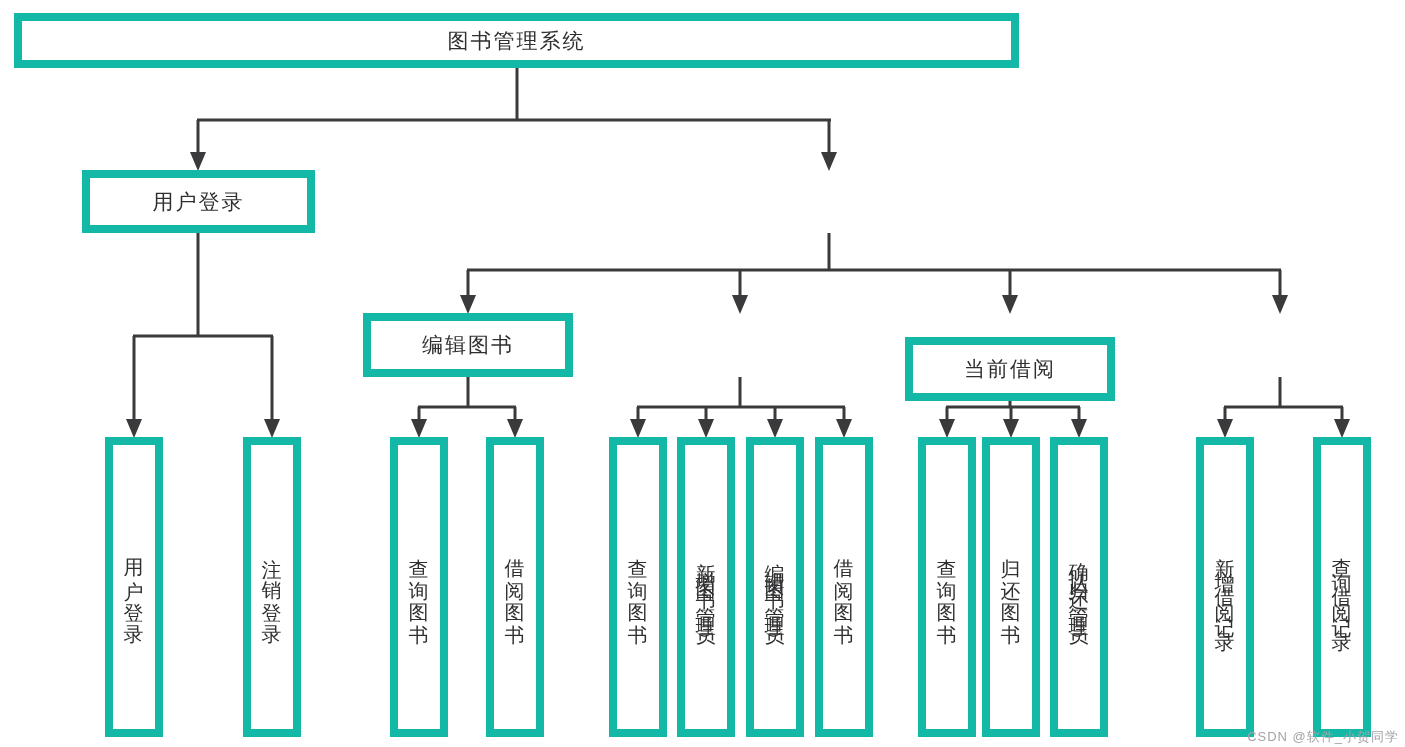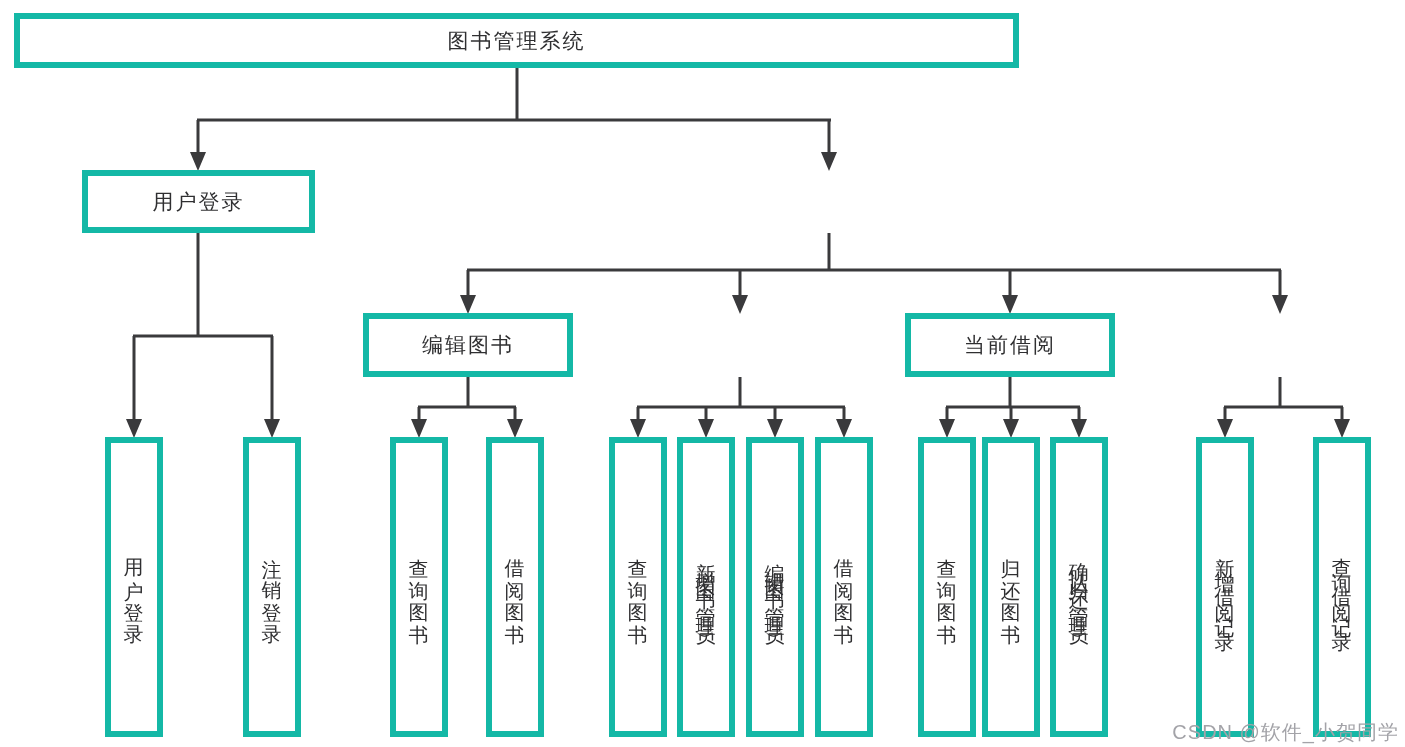--- a/index.html
+++ b/index.html
@@ -8,35 +8,35 @@
     width:1405px;height:747px;
     background:#ffffff;
     font-family:"Liberation Sans","DejaVu Sans",sans-serif;
     color:#2f2f31;
     overflow:hidden;
   }
   #wires{position:absolute;left:0;top:0;width:1405px;height:747px;}
   .node{
     position:absolute;
     box-sizing:border-box;
-    border:6px solid #14b8a6;
+    border:8px solid #14b8a6;
     background:#ffffff;
     display:flex;align-items:center;justify-content:center;
     text-align:center;
     letter-spacing:2px;
     font-size:21px;
   }
   
   .n-root{left:14px;top:13px;width:1005px;height:55px;}
   .n-login{left:82px;top:170px;width:233px;height:63px;}
   .n-mgmt{left:711px;top:170px;width:236px;height:63px;}
   .n-l2{top:313px;width:210px;height:64px;}
   .n-l2a{left:363px;}
   .n-l2b{left:635px;}
-  .n-l2c{left:905px;}
+  .n-l2c{left:905px;margin-top:24px;}
   .n-l2d{left:1175px;}
   
   .leaf{top:437px;width:58px;height:300px;font-size:20px;}
   .leaf span{
     writing-mode:vertical-rl;
     letter-spacing:22px;
     line-height:1;
     white-space:nowrap;
   }
   .leaf.t6 span{letter-spacing:15px;}
@@ -44,21 +44,21 @@
   .lf1{left:105px;}  .lf2{left:243px;}
   .lf3{left:390px;}  .lf4{left:486px;}
   .lf5{left:609px;}  .lf6{left:677px;}
   .lf7{left:746px;}  .lf8{left:815px;}
   .lf9{left:918px;}  .lf10{left:982px;}
   .lf11{left:1050px;}
   .lf12{left:1196px;} .lf13{left:1313px;}
   .watermark{
     position:absolute;
     right:6px;bottom:1px;
-    font-size:20px;
+    font-size:13px;
     color:#a3a3a8;
     letter-spacing:1px;
     z-index:5;
   }
 </style>
 </head>
 <body>
 
 <div id="canvas">
 

